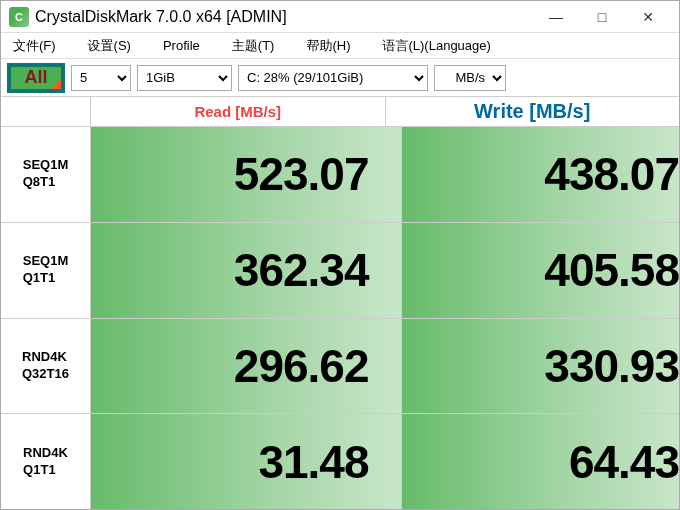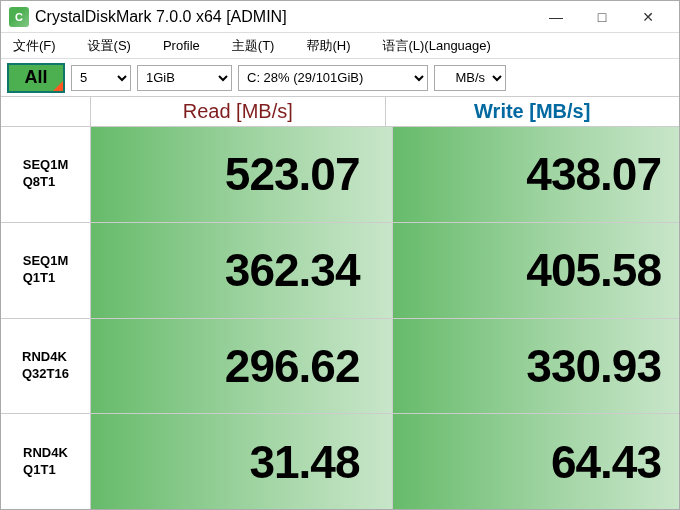--- a/index.html
+++ b/index.html
@@ -90,26 +90,26 @@
       display: flex;
       align-items: center;
       padding: 4px 6px;
       background: #ffffff;
       border-bottom: 1px solid #ccc;
       gap: 6px;
       flex-shrink: 0;
     }
     .all-btn {
       background: #4caf50;
-      color: #000000;
+      color: #7f1d1d;
       font-size: 18px;
       font-weight: bold;
       width: 58px;
       height: 30px;
-      border: 2px solid #0f766e;
+      border: 4px solid #0f766e;
       cursor: pointer;
       display: flex;
       align-items: center;
       justify-content: center;
       position: relative;
     }
     .all-btn::after {
       content: '';
       position: absolute;
       bottom: 0;
@@ -145,23 +145,23 @@
       width: 90px;
       flex-shrink: 0;
       border-right: 1px solid #ccc;
       background: #fff;
     }
     .rw-read {
       flex: 1;
       display: flex;
       align-items: center;
       justify-content: center;
-      font-weight: normal;
-      font-size: 20px;
-      color: #7f1d1d;
+      font-weight: bold;
+      font-size: 15px;
+      color: #ef4444;
       border-right: 1px solid #ccc;
       background: #fff;
     }
     .rw-write {
       flex: 1;
       display: flex;
       align-items: center;
       justify-content: center;
       font-weight: bold;
       font-size: 20px;
@@ -206,21 +206,20 @@
       justify-content: flex-end;
       padding-right: 32px;
       position: relative;
     }
     .row-write {
       flex: 1;
       background: #fde047;
       display: flex;
       align-items: center;
       justify-content: flex-end;
-      padding-right: 18px;
       position: relative;
     }
 
     .bench-value {
       font-size: 46px;
       font-weight: 900;
       color: #000;
       font-family: Arial Black, Arial, sans-serif;
       letter-spacing: -1px;
     }

